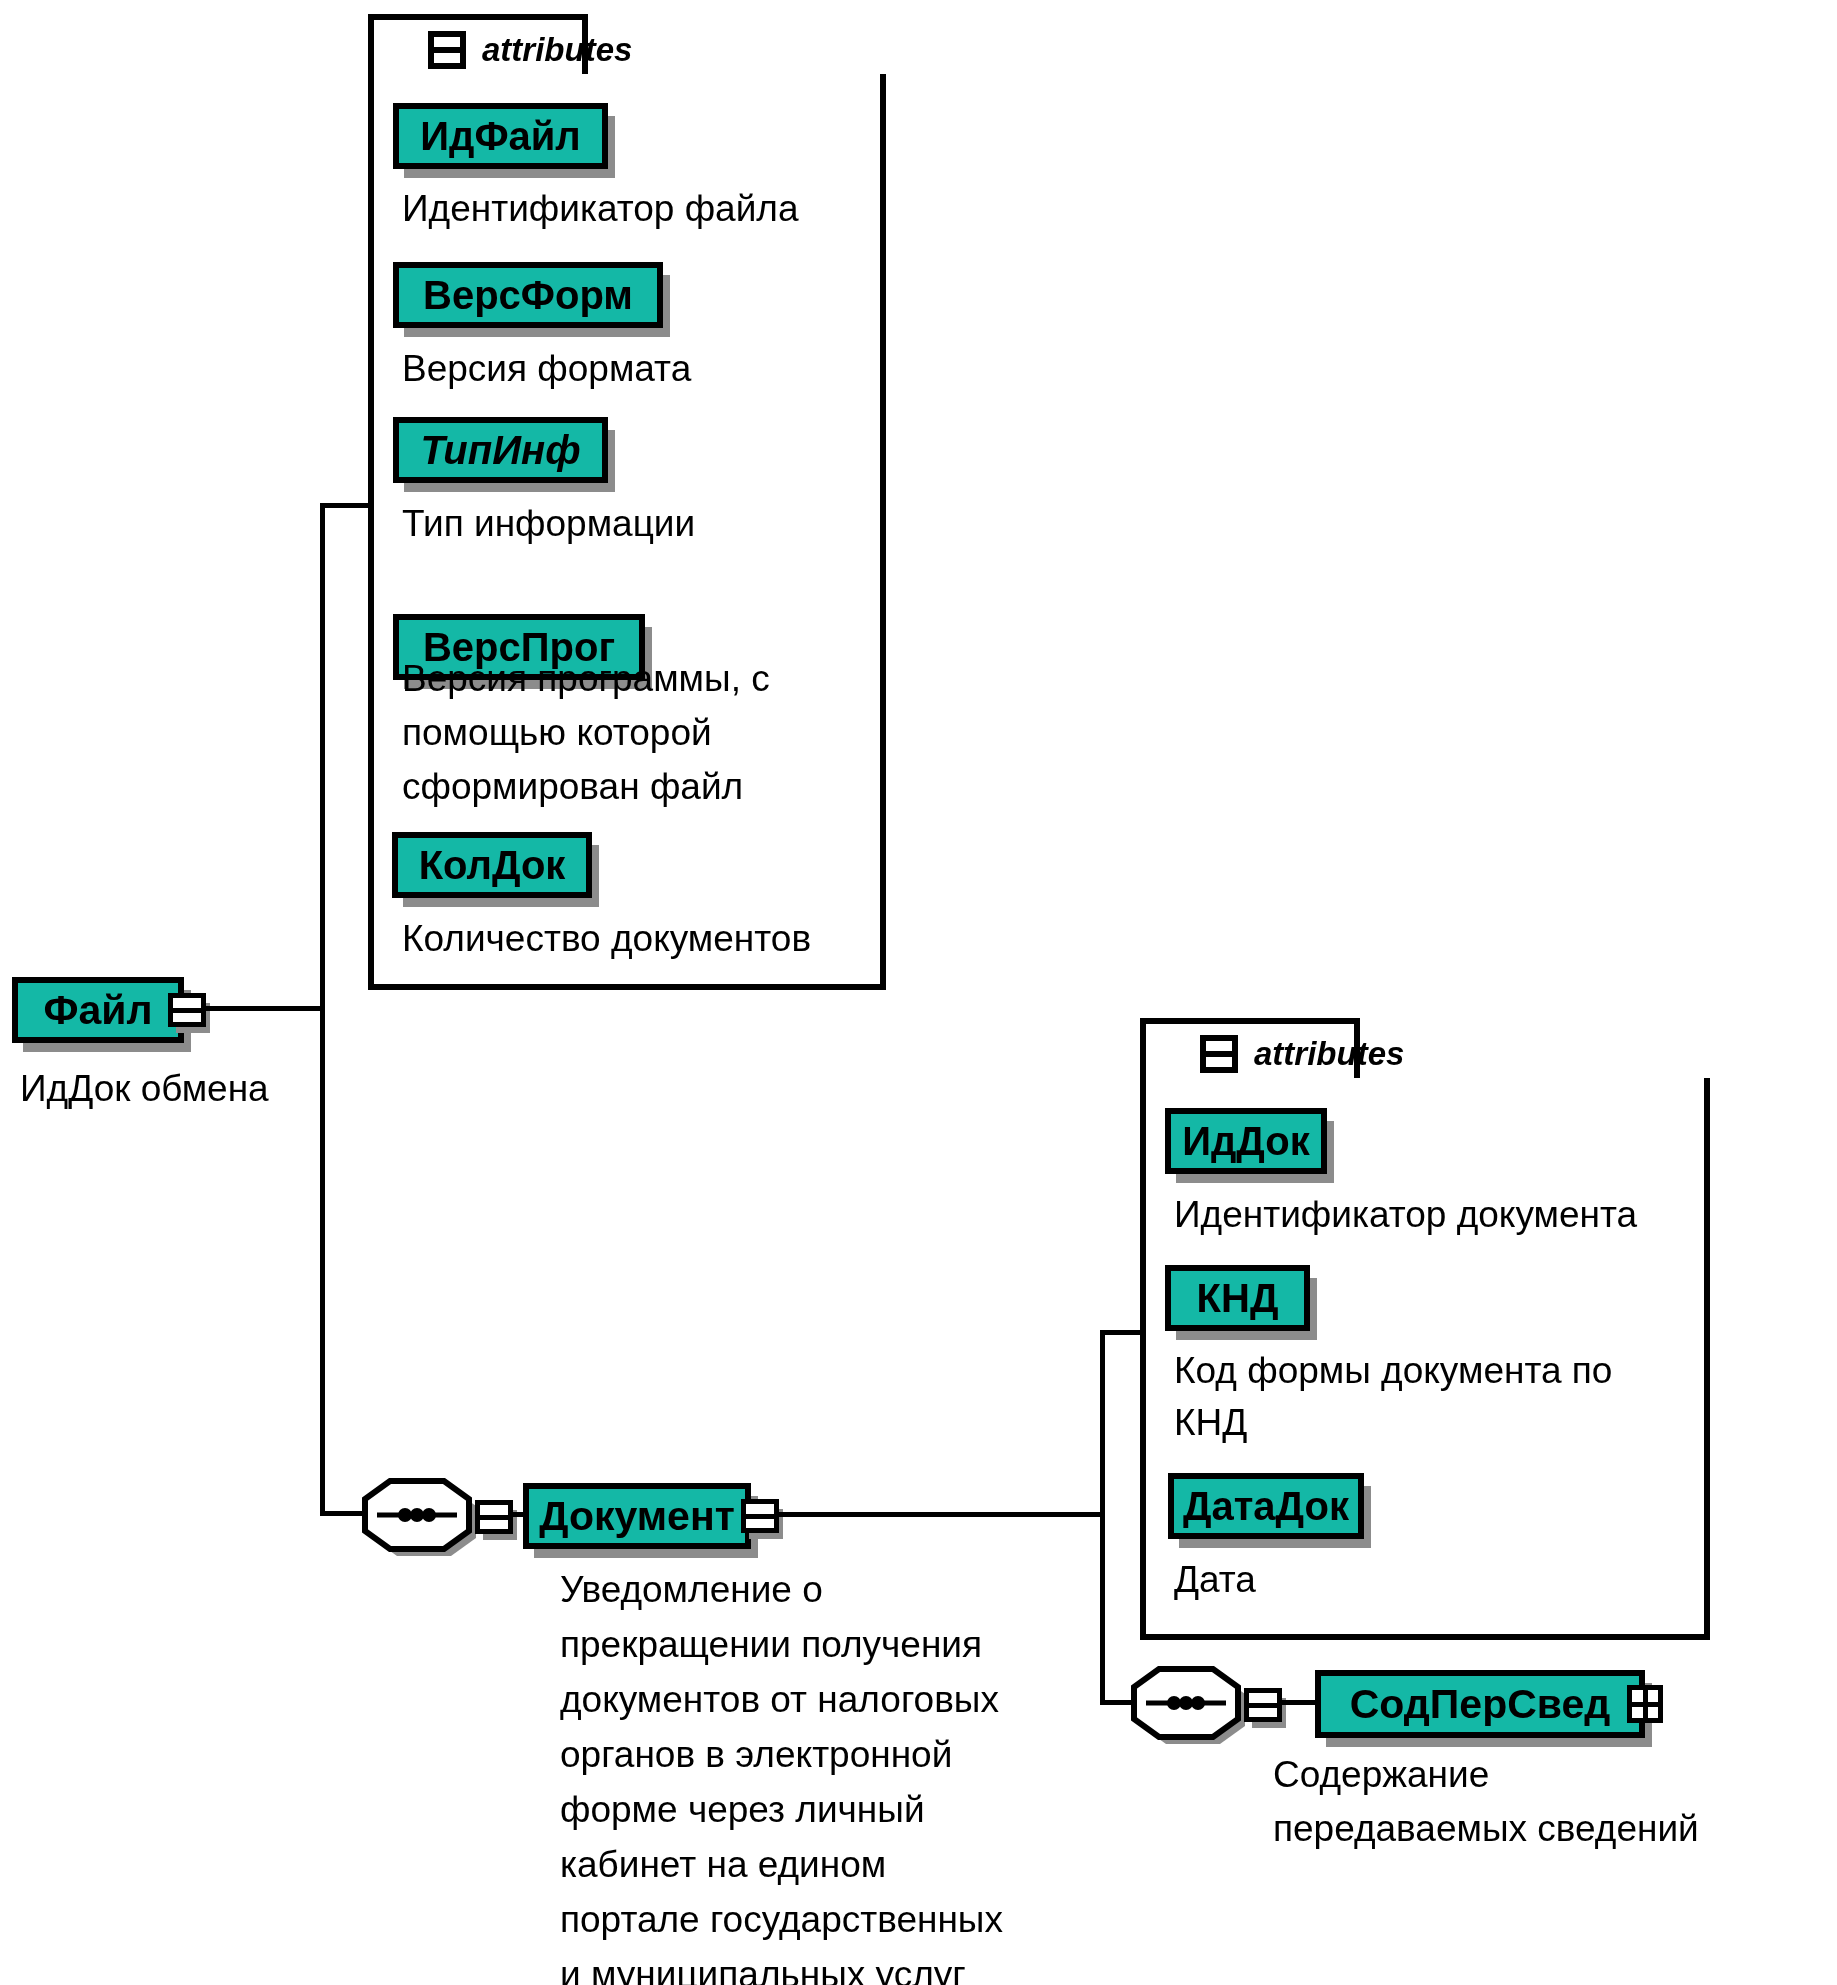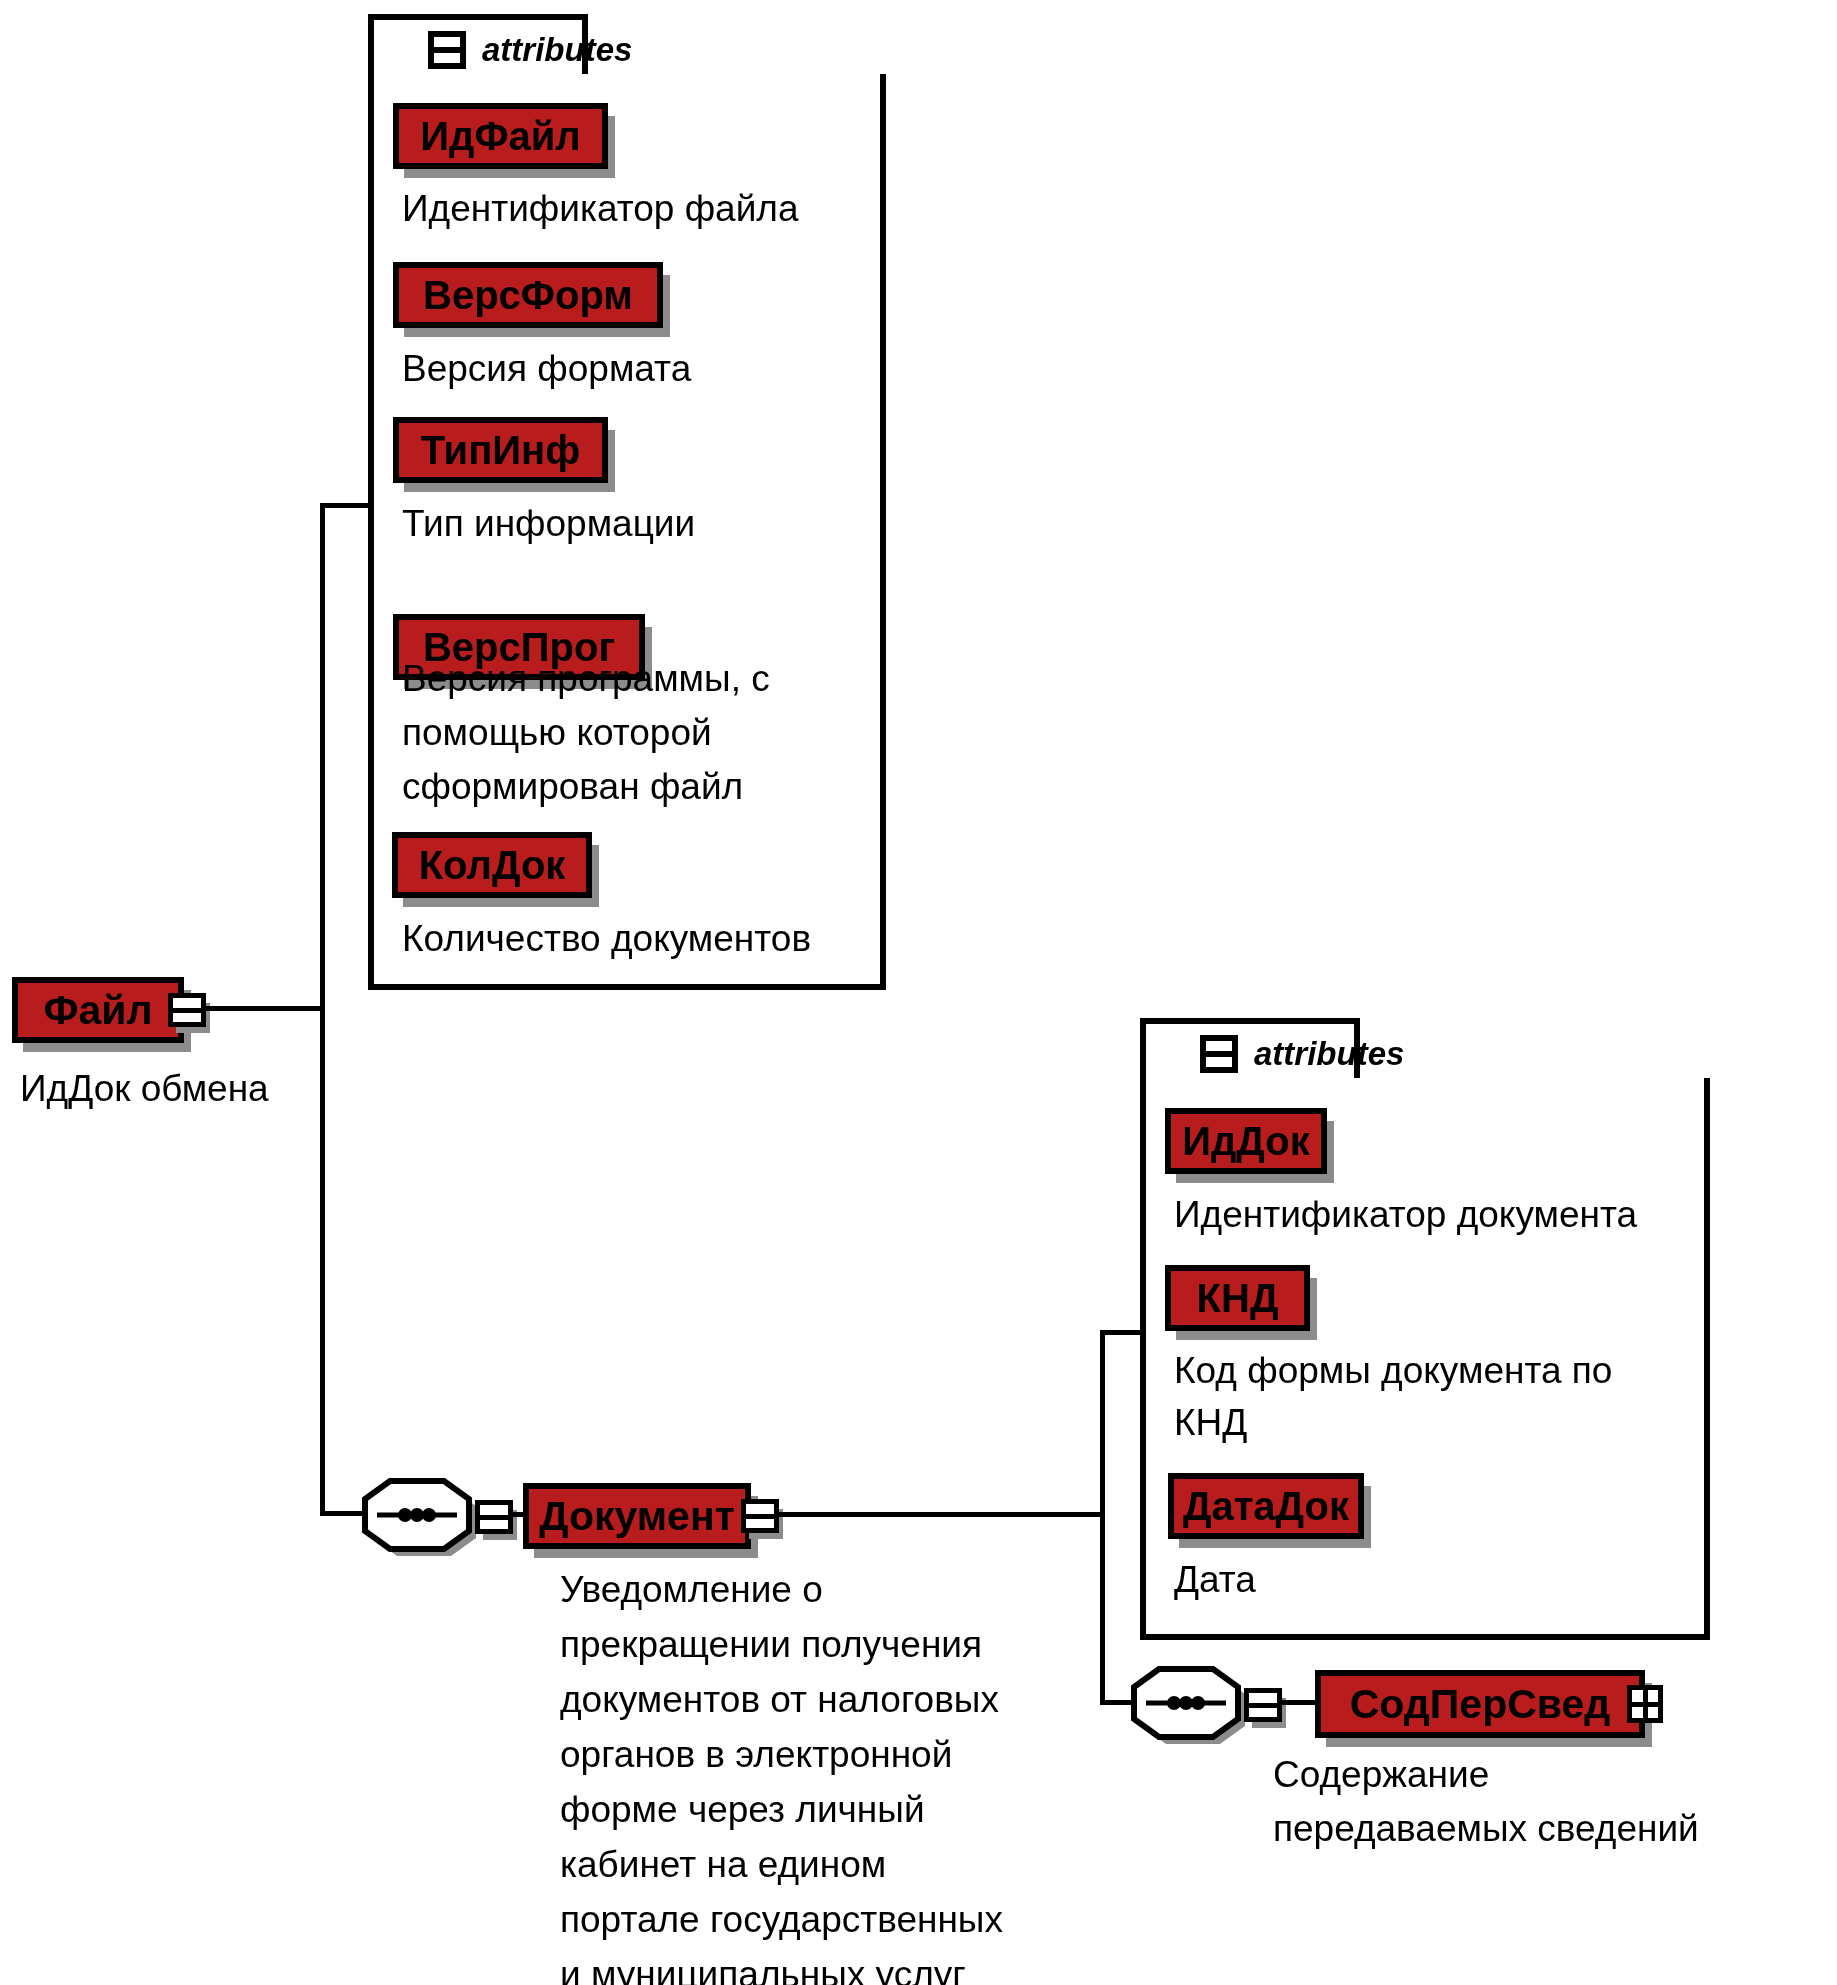--- a/index.html
+++ b/index.html
@@ -9,21 +9,21 @@
     position:relative; width:1837px; height:1985px;
     background:#ffffff; overflow:hidden;
   }
   .abs { position:absolute; }
 
   
   .hline, .vline { background:#000; }
 
   
   .name-box {
-    background:#b91c1c;
+    background:#14b8a6;
     border:6px solid #000;
     display:flex; align-items:center; justify-content:center;
     font-weight:bold; font-size:40px; letter-spacing:0px;
     box-shadow:9px 11px 0 -2px #8c8c8c;
     white-space:nowrap;
   }
   .element-box { font-size:41px; }
 
   
   .caption {
@@ -100,21 +100,21 @@
   <div class="abs name-box" style="left:393px;top:103px;width:215px;height:66px;">
     <span>ИдФайл</span>
   </div>
   <div class="abs caption" style="left:402px;top:182px;width:470px;">Идентификатор файла</div>
 
   <div class="abs name-box" style="left:393px;top:262px;width:270px;height:66px;">
     <span>ВерсФорм</span>
   </div>
   <div class="abs caption" style="left:402px;top:342px;width:470px;">Версия формата</div>
 
-  <div class="abs name-box" style="left:393px;top:417px;width:215px;height:66px;">
+  <div class="abs name-box" style="left:393px;top:417px;width:215px;height:66px;font-style:italic;">
     <span>ТипИнф</span>
   </div>
   <div class="abs caption" style="left:402px;top:497px;width:470px;">Тип информации</div>
 
   <div class="abs name-box" style="left:393px;top:572px;width:252px;height:66px;margin-top:42px;">
     <span>ВерсПрог</span>
   </div>
   <div class="abs caption" style="left:402px;top:652px;width:470px;">Версия программы, с
 помощью которой
 сформирован файл</div>

